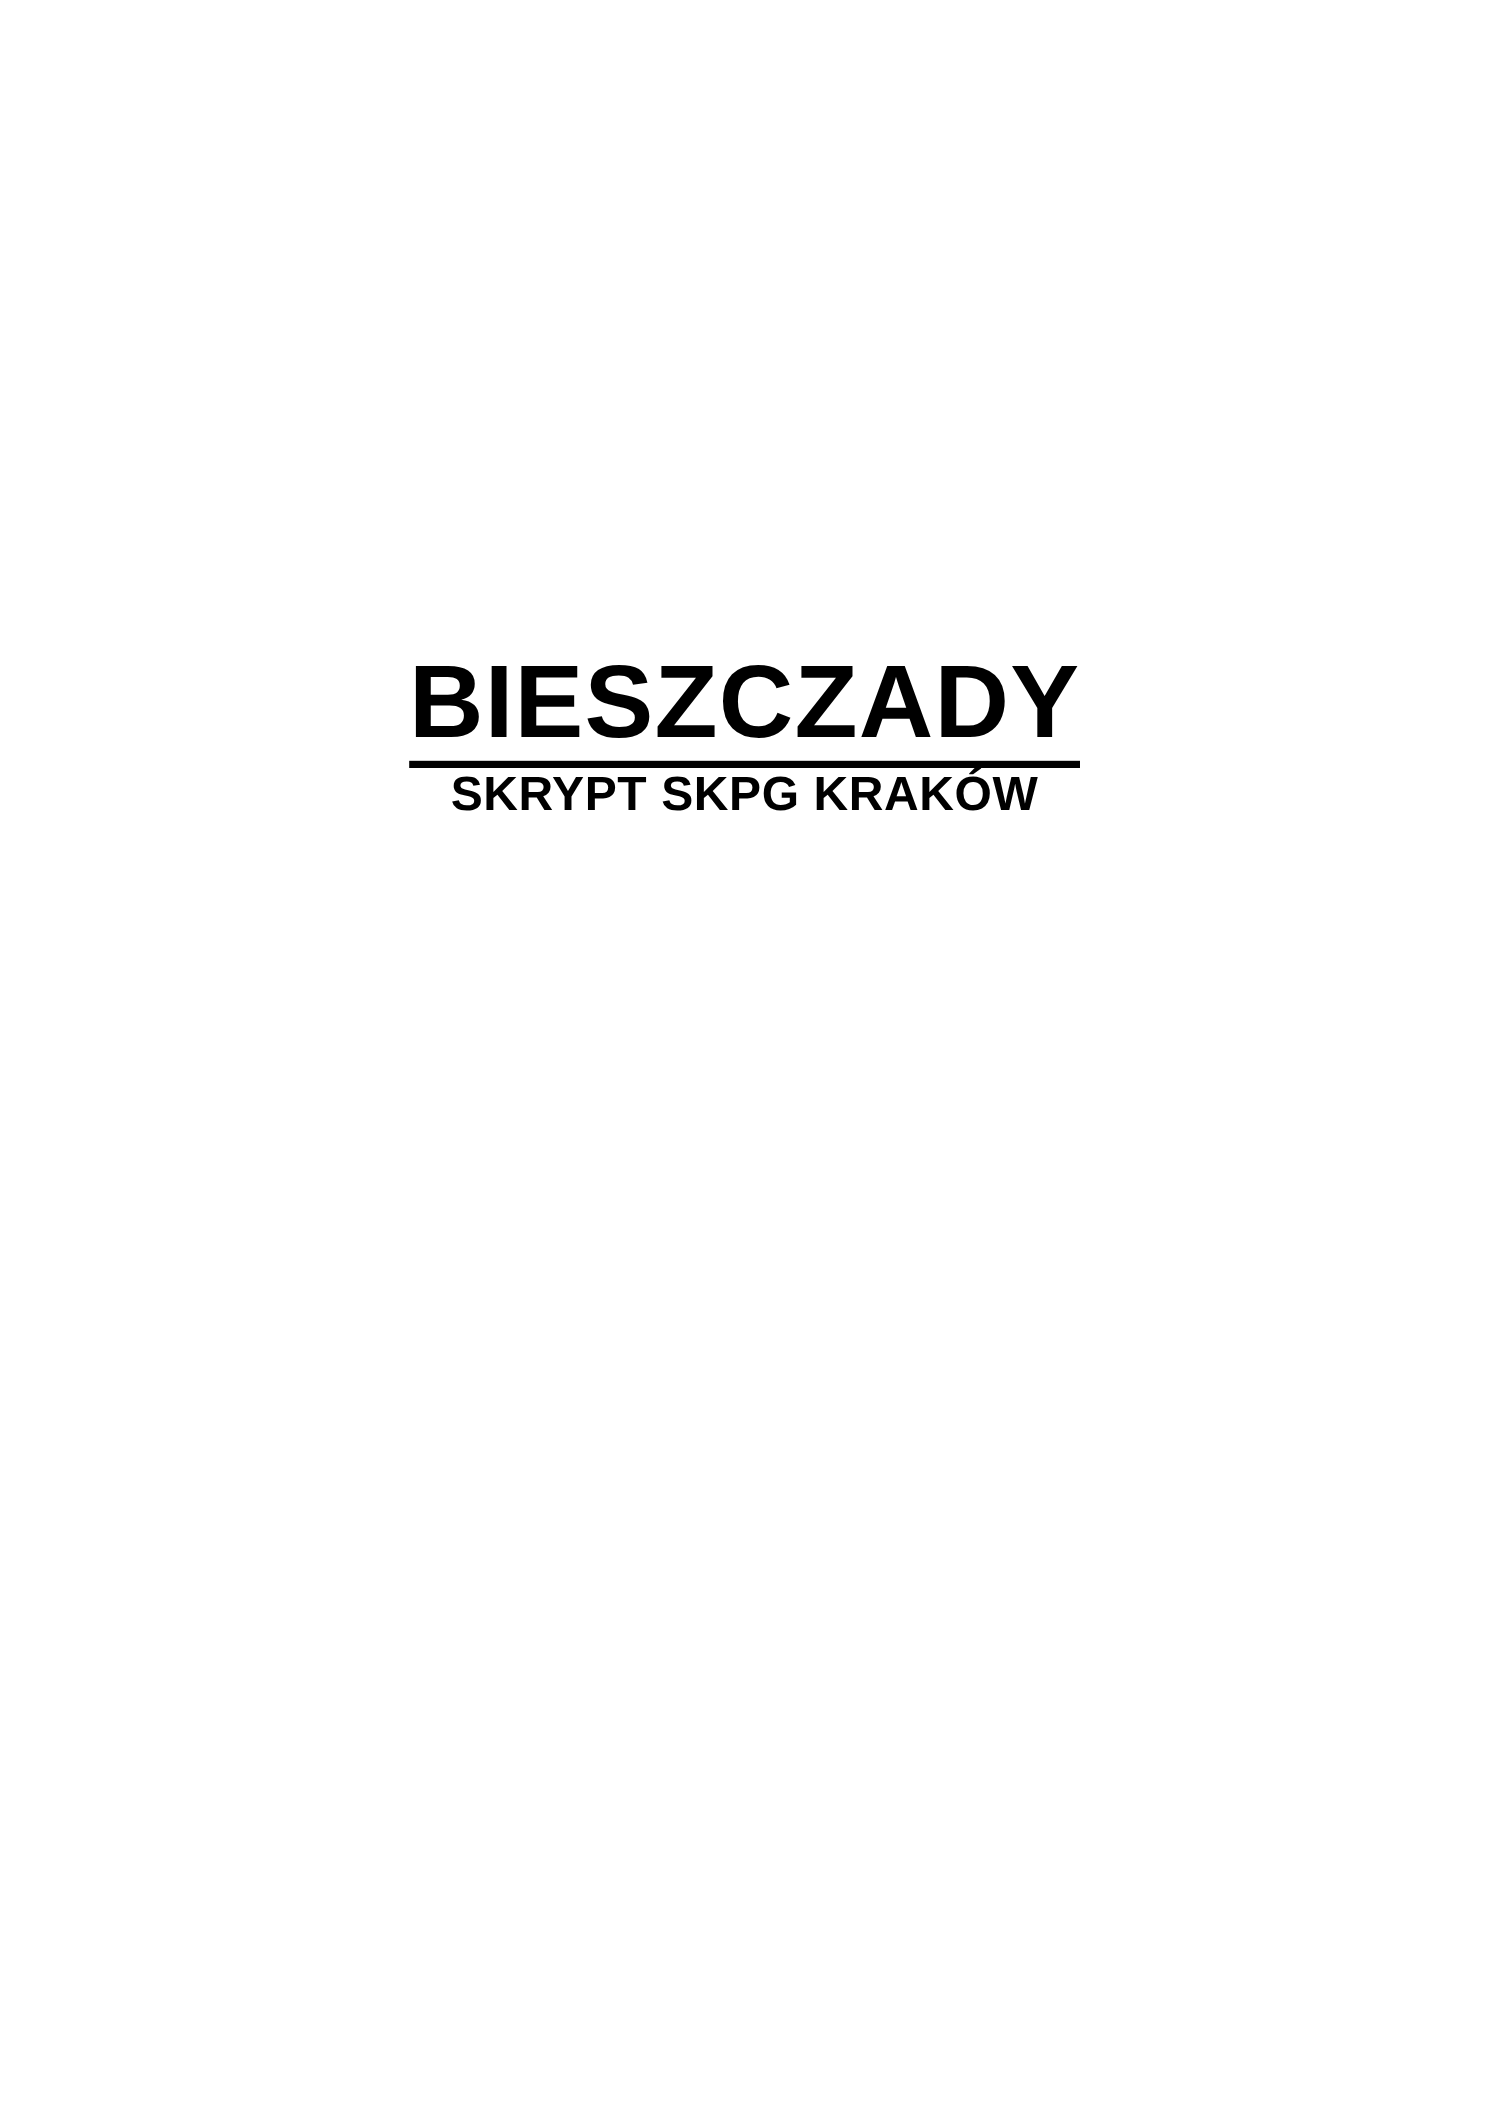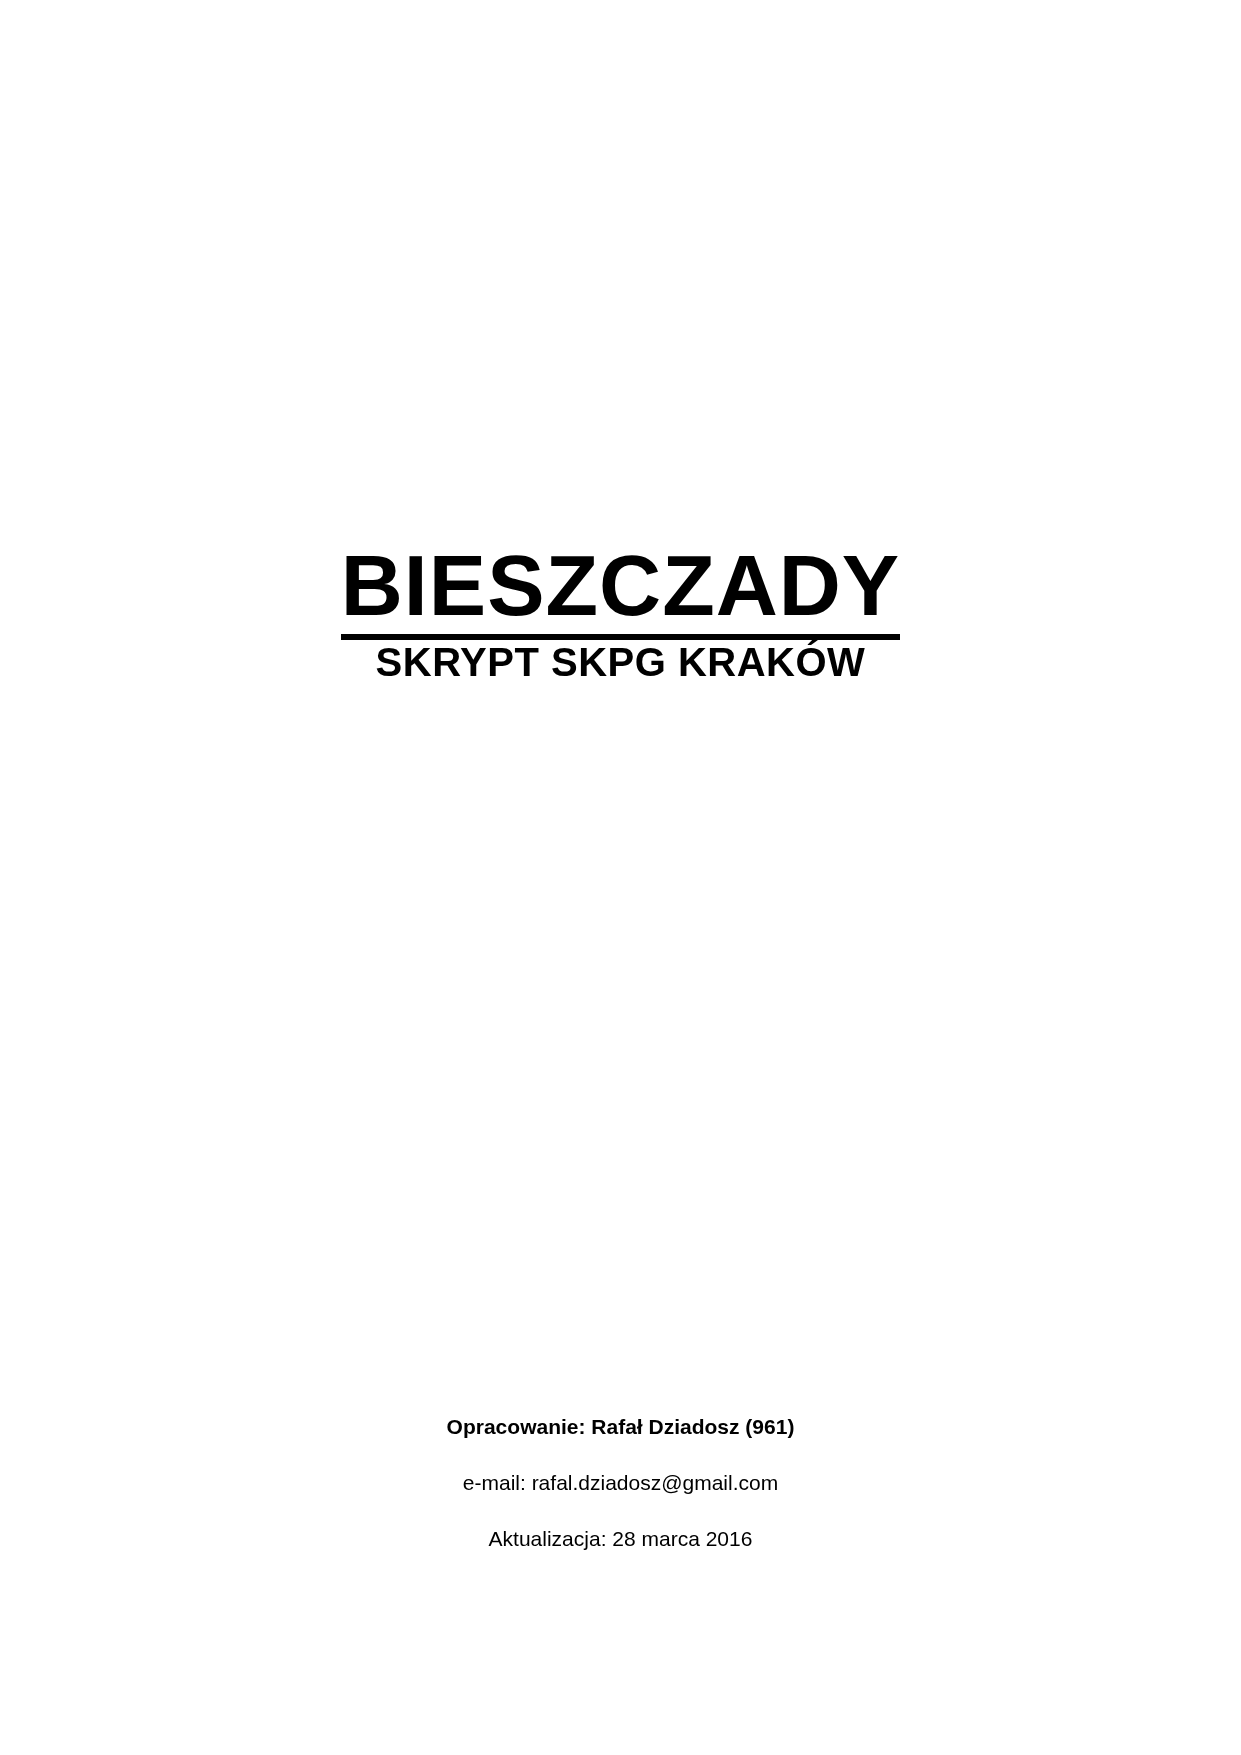--- a/index.html
+++ b/index.html
@@ -71,19 +71,14 @@
 </head>
 <body>
 
 <div class="page">
 
   <div class="title-block">
     <h1 class="doc-title">BIESZCZADY</h1>
     <h2 class="doc-subtitle">SKRYPT SKPG KRAKÓW</h2>
   </div>
 
-  <div class="footer-block">
-    <p class="footer-author">Opracowanie: Rafał Dziadosz (961)</p>
-    <p class="footer-email">e-mail: rafal.dziadosz@gmail.com</p>
-    <p class="footer-update">Aktualizacja: 28 marca 2016</p>
-  </div>
 
 </div>
 
 </body></html>

